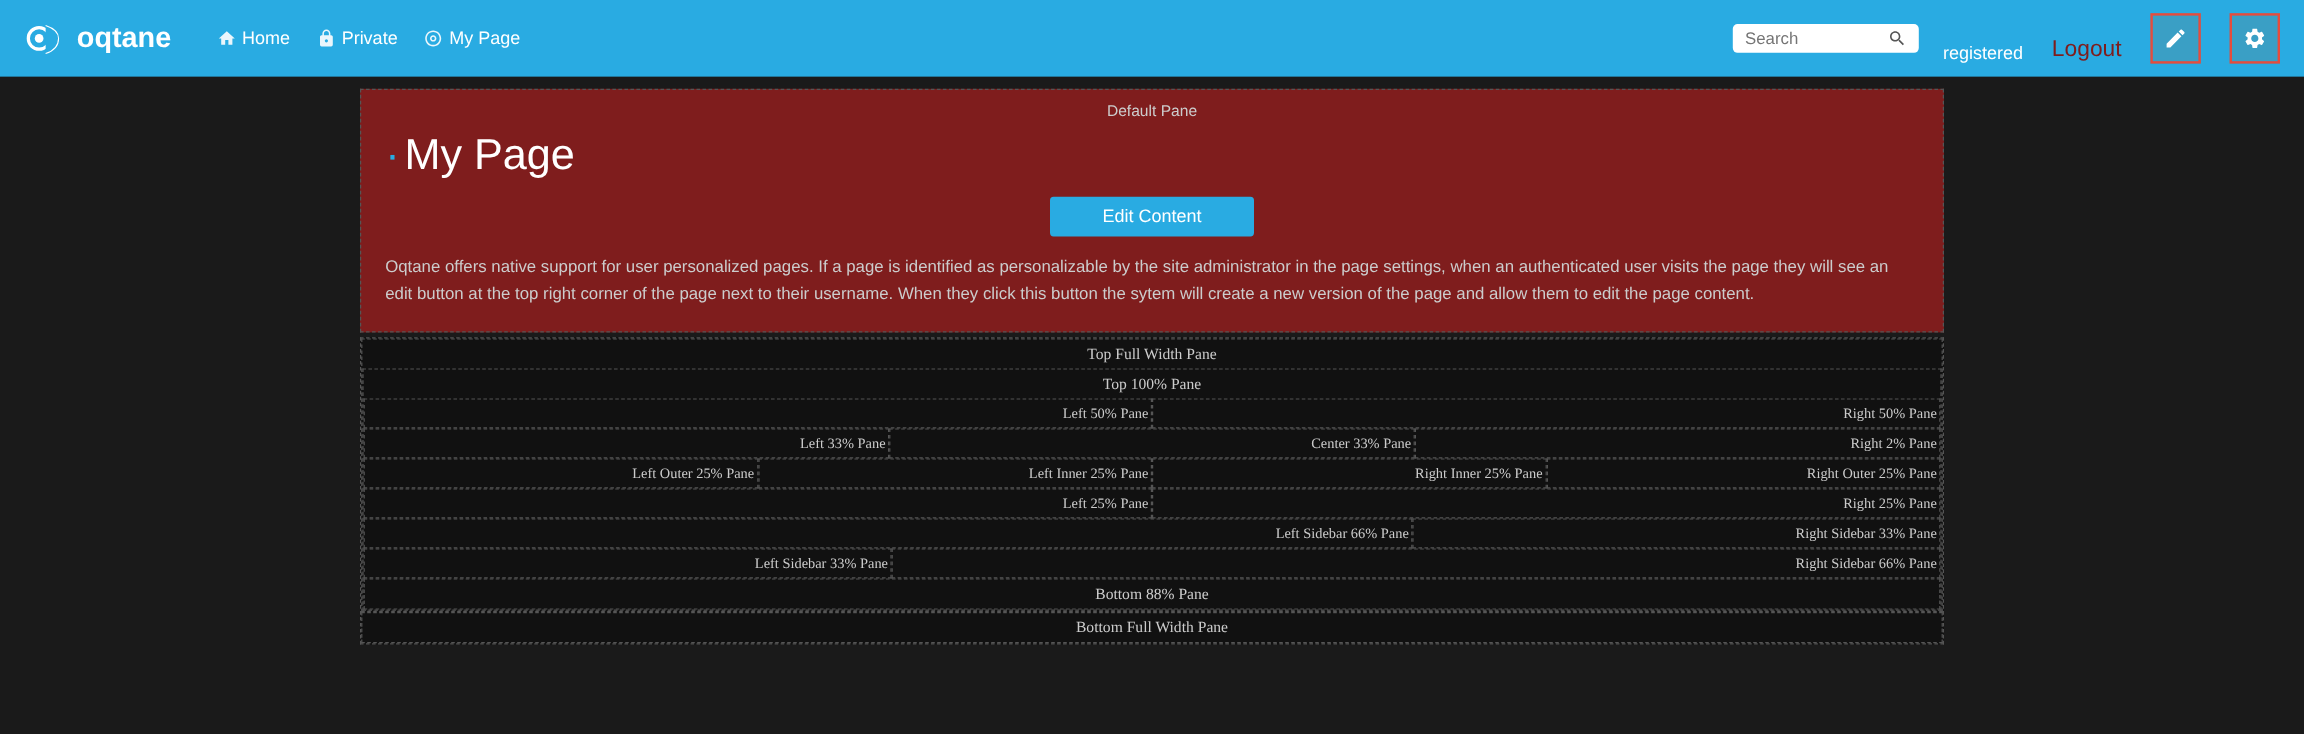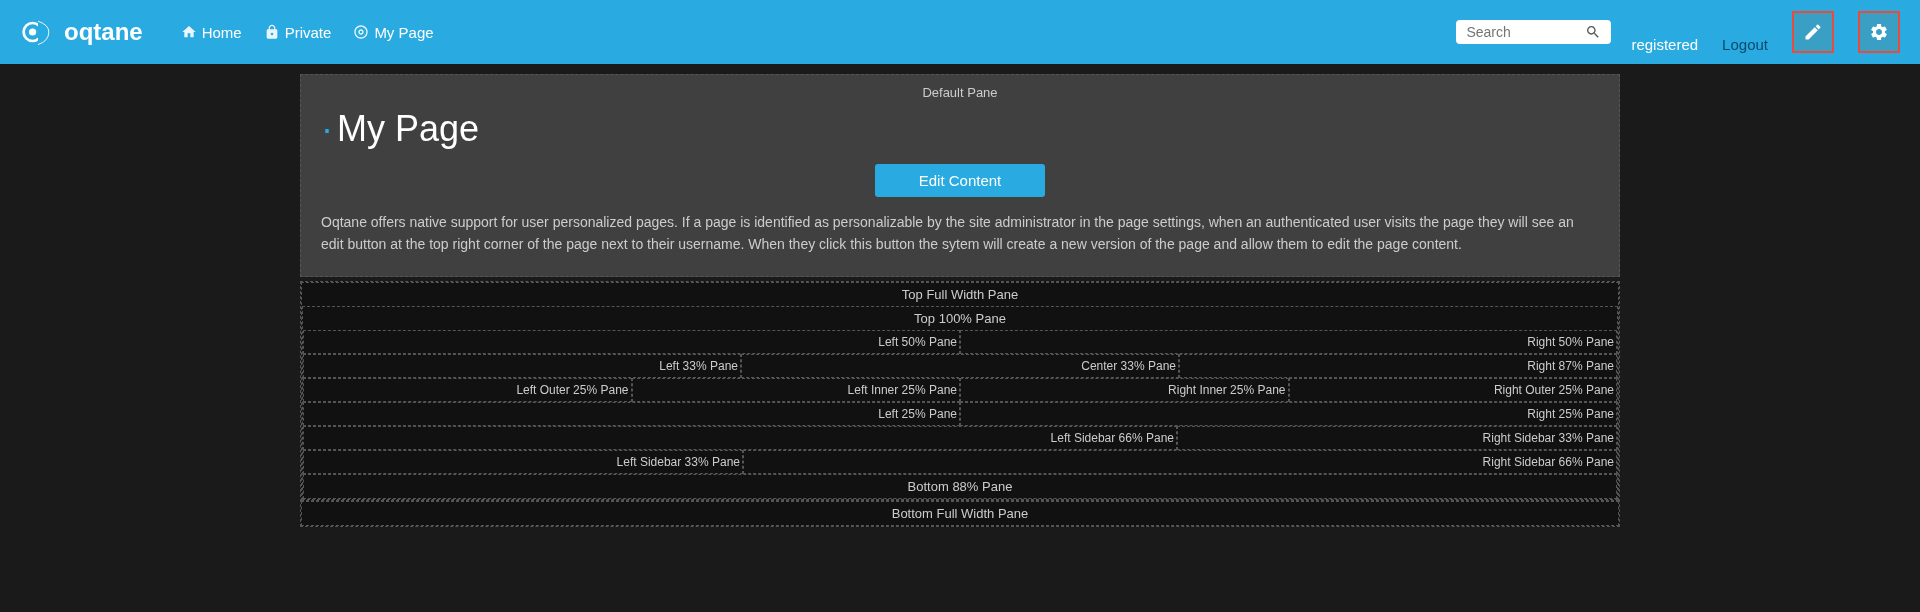--- a/index.html
+++ b/index.html
@@ -74,24 +74,24 @@
     .navbar-right {
       display: flex;
       align-items: flex-end;
       gap: 24px;
     }
     .registered-text {
       color: white;
       font-size: 15px;
     }
     .logout-btn {
-      color: #0c4a6e;
+      color: #7f1d1d;
       background: none;
       border: none;
-      font-size: 15px;
+      font-size: 19px;
       cursor: pointer;
       text-decoration: none;
     }
     .icon-btn {
       width: 42px;
       height: 42px;
       display: flex;
       align-items: center;
       justify-content: center;
       background: #555;
@@ -122,21 +122,21 @@
       text-align: center;
       color: #ccc;
       font-size: 13px;
       padding: 4px 0;
     }
 
     .default-pane {
       border: 1px dashed #555;
       padding: 10px 16px 20px 16px;
       margin-bottom: 4px;
-      background: #404040;
+      background: #7f1d1d;
     }
     .default-pane-title {
       text-align: center;
       color: #ccc;
       font-size: 13px;
       padding-bottom: 8px;
     }
 
     .page-title {
       color: white;
@@ -162,20 +162,21 @@
       color: #ccc;
       font-size: 14px;
       line-height: 1.6;
       padding: 0 4px;
     }
 
     
     .lower-panes {
       border: 1px dashed #555;
       background: #111;
+      font-family: Liberation Serif, serif;
     }
 
     .top-full-width-pane { border: 1px dashed #555; }
     .top-100-pane { border: 1px dashed #555; }
 
     .row-pane {
       display: flex;
     }
     .row-pane > .pane-cell {
       flex: 1;
@@ -268,21 +269,21 @@
         <div class="pane-label">Top 100% Pane</div>
 
         <div class="row-pane">
           <div class="pane-cell">Left 50% Pane</div>
           <div class="pane-cell">Right 50% Pane</div>
         </div>
 
         <div class="row-pane">
           <div class="pane-cell">Left 33% Pane</div>
           <div class="pane-cell">Center 33% Pane</div>
-          <div class="pane-cell">Right 87% Pane</div>
+          <div class="pane-cell">Right 2% Pane</div>
         </div>
 
         <div class="row-pane">
           <div class="pane-cell">Left Outer 25% Pane</div>
           <div class="pane-cell">Left Inner 25% Pane</div>
           <div class="pane-cell">Right Inner 25% Pane</div>
           <div class="pane-cell">Right Outer 25% Pane</div>
         </div>
 
         <div class="row-pane">

